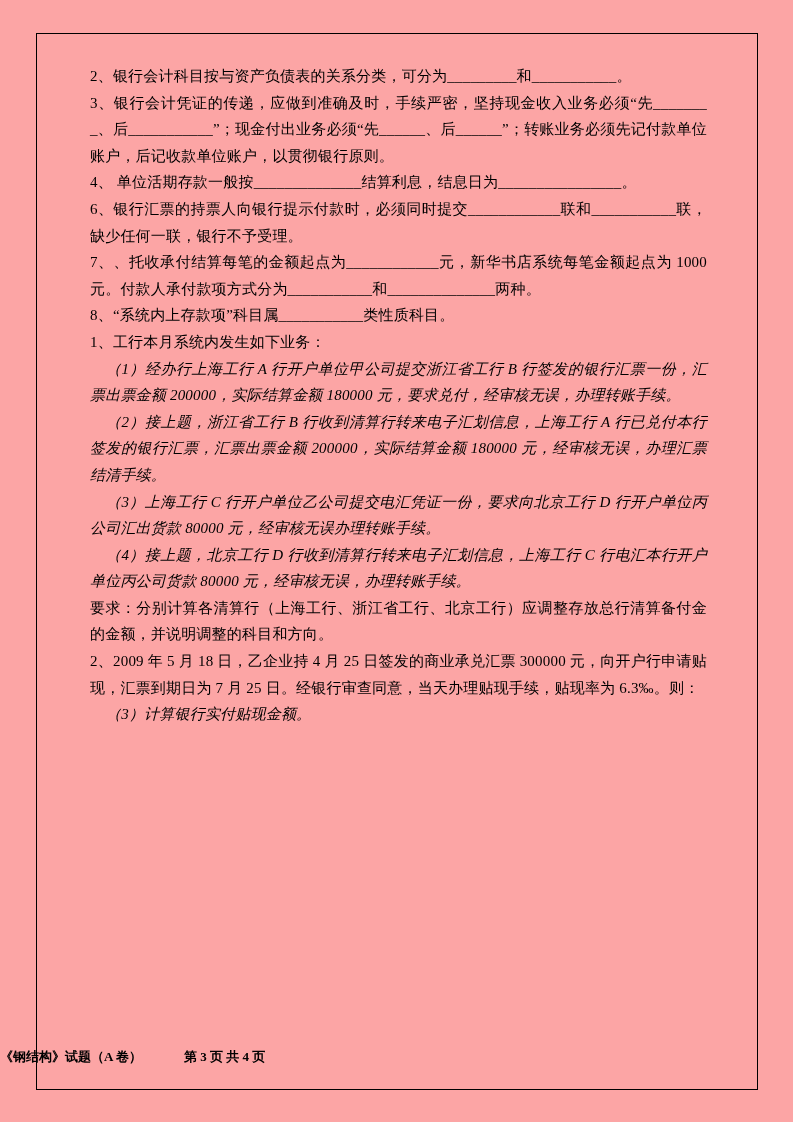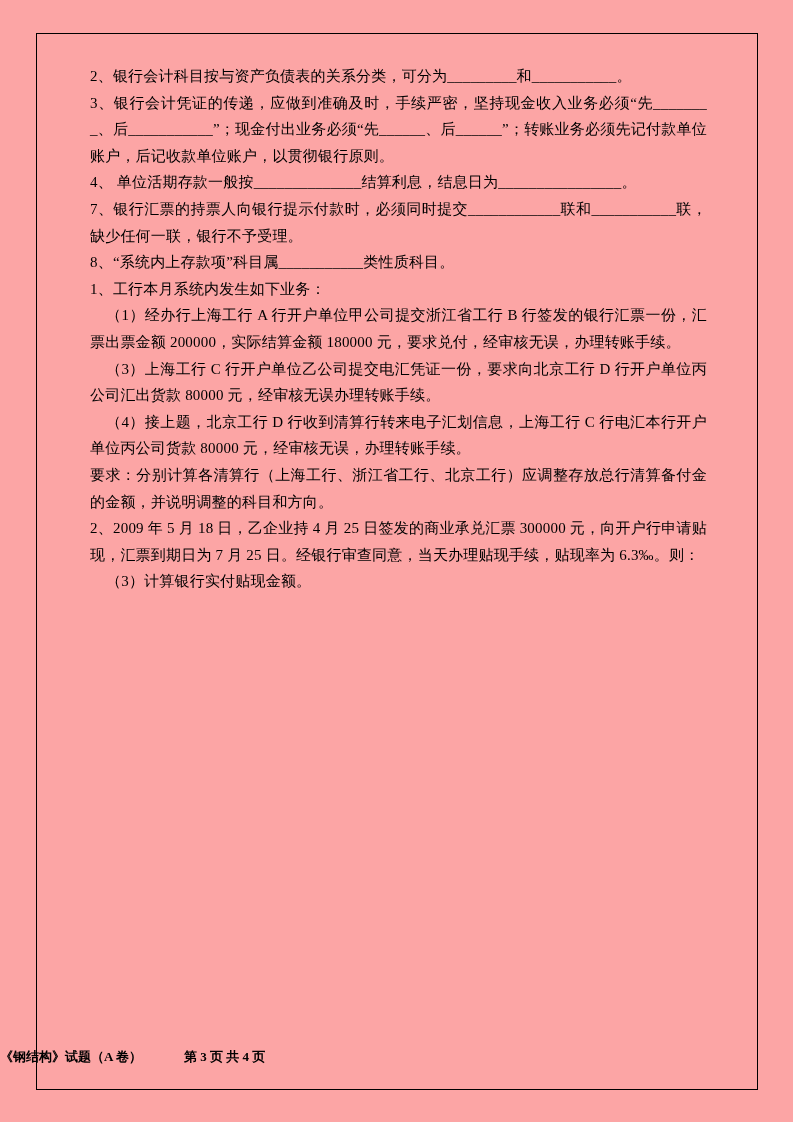--- a/index.html
+++ b/index.html
@@ -28,21 +28,21 @@
     top: 63px;
     width: 617px;
   }
   .q {
     font-size: 15px;
     line-height: 26.6px;
     text-align: justify;
     letter-spacing: 0.2px;
     word-break: break-all;
   }
-  .indent { text-indent: 16px; }
+  .indent { text-indent: 16px; font-style: italic; }
   .heading {
     font-size: 16.5px;
     font-weight: bold;
     line-height: 27.5px;
   }
   .footer {
     position: absolute;
     left: 0;
     right: 0;
     top: 1047px;
@@ -55,26 +55,28 @@
 </head>
 <body>
 
 <div class="page">
   <div class="page-border"></div>
 
   <div class="content">
     <p class="q">2、银行会计科目按与资产负债表的关系分类，可分为_________和___________。</p>
     <p class="q">3、银行会计凭证的传递，应做到准确及时，手续严密，坚持现金收入业务必须“先________、后___________”；现金付出业务必须“先______、后______”；转账业务必须先记付款单位账户，后记收款单位账户，以贯彻银行原则。</p>
     <p class="q">4、 单位活期存款一般按______________结算利息，结息日为________________。</p>
-    <p class="q">7、银行汇票的持票人向银行提示付款时，必须同时提交____________联和___________联，缺少任何一联，银行不予受理。</p>
+    <p class="q">6、银行汇票的持票人向银行提示付款时，必须同时提交____________联和___________联，缺少任何一联，银行不予受理。</p>
+    <p class="q">7、、托收承付结算每笔的金额起点为____________元，新华书店系统每笔金额起点为 1000 元。付款人承付款项方式分为___________和______________两种。</p>
     <p class="q">8、“系统内上存款项”科目属___________类性质科目。</p>
 
 
     <p class="q">1、工行本月系统内发生如下业务：</p>
     <p class="q indent">（1）经办行上海工行 A 行开户单位甲公司提交浙江省工行 B 行签发的银行汇票一份，汇票出票金额 200000，实际结算金额 180000 元，要求兑付，经审核无误，办理转账手续。</p>
+    <p class="q indent">（2）接上题，浙江省工行 B 行收到清算行转来电子汇划信息，上海工行 A 行已兑付本行签发的银行汇票，汇票出票金额 200000，实际结算金额 180000 元，经审核无误，办理汇票结清手续。</p>
     <p class="q indent">（3）上海工行 C 行开户单位乙公司提交电汇凭证一份，要求向北京工行 D 行开户单位丙公司汇出货款 80000 元，经审核无误办理转账手续。</p>
     <p class="q indent">（4）接上题，北京工行 D 行收到清算行转来电子汇划信息，上海工行 C 行电汇本行开户单位丙公司货款 80000 元，经审核无误，办理转账手续。</p>
     <p class="q">要求：分别计算各清算行（上海工行、浙江省工行、北京工行）应调整存放总行清算备付金的金额，并说明调整的科目和方向。</p>
     <p class="q">2、2009 年 5 月 18 日，乙企业持 4 月 25 日签发的商业承兑汇票 300000 元，向开户行申请贴现，汇票到期日为 7 月 25 日。经银行审查同意，当天办理贴现手续，贴现率为 6.3‰。则：</p>
     <p class="q indent">（3）计算银行实付贴现金额。</p>
   </div>
 
   <div class="footer">
     <span>《钢结构》试题（A 卷）</span><span class="footer-gap"></span><span>第 3 页  共 4 页</span>
   </div>

